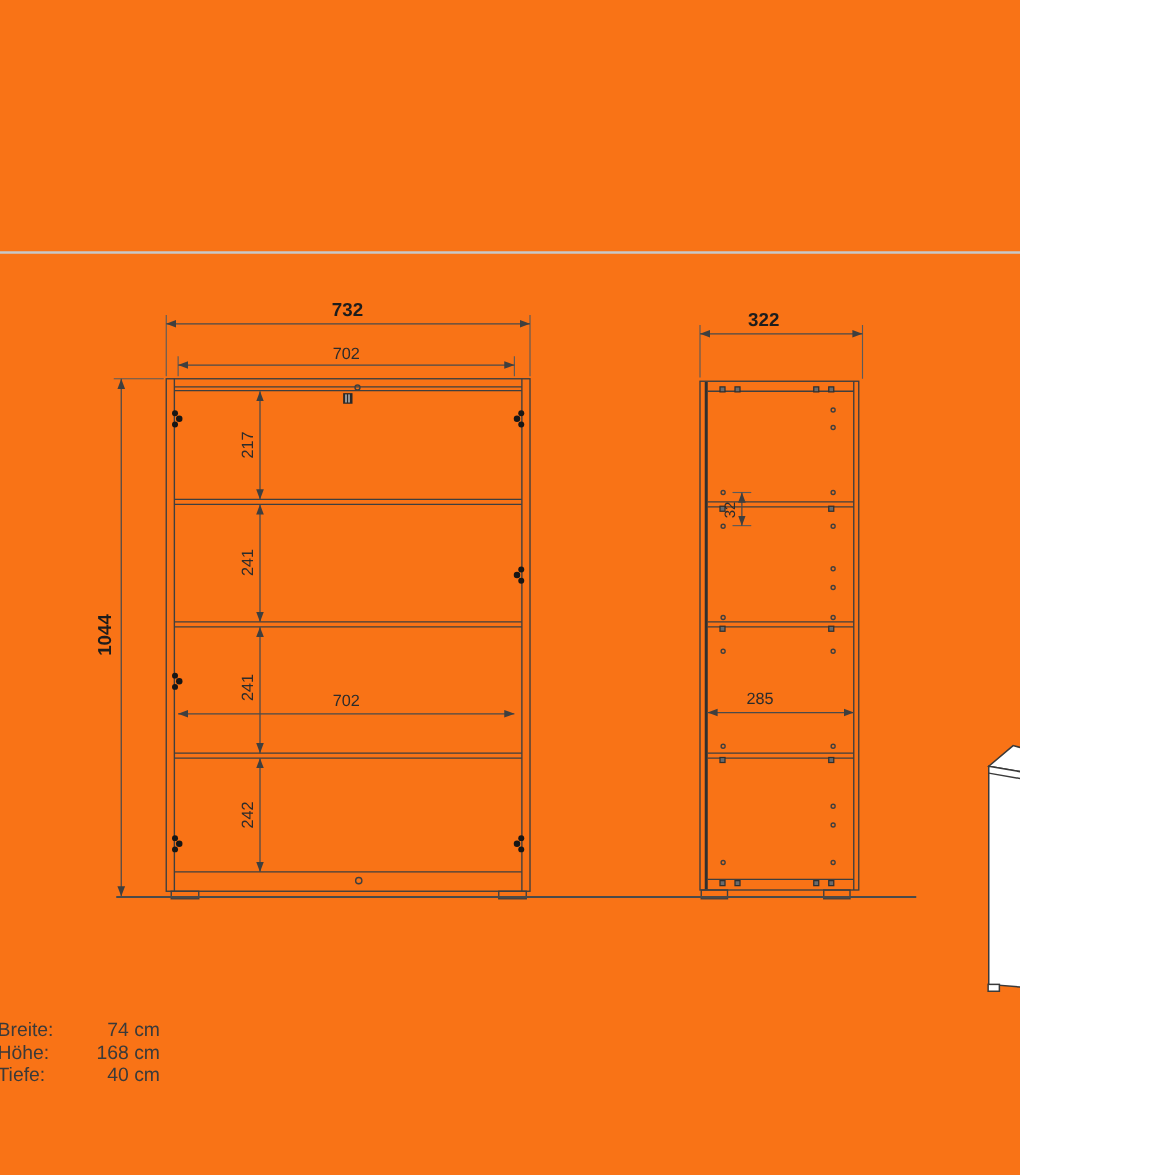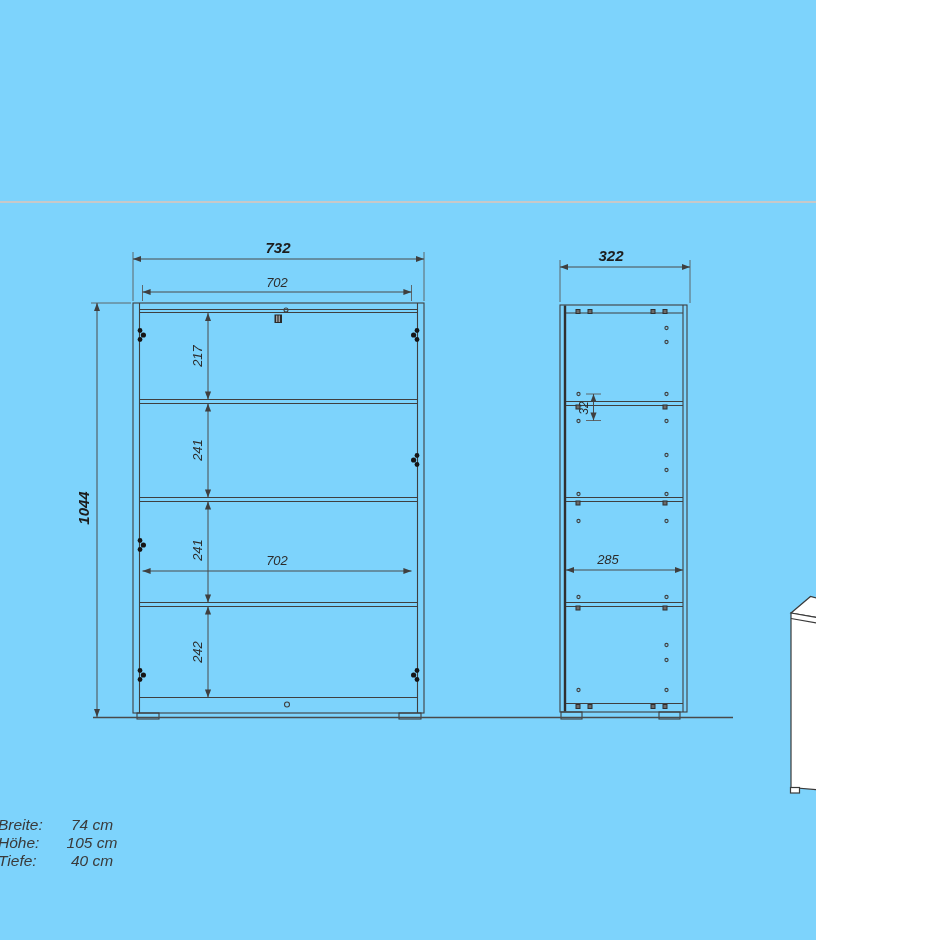--- a/index.html
+++ b/index.html
@@ -1,40 +1,39 @@
 <!DOCTYPE html>
 <html><head>
 <meta charset="utf-8">
 <style>
   html,body{margin:0;padding:0;background:#ffffff;}
   .canvas{
-    position:relative;width:816px;height:940px;background:#7dd3fc;overflow:hidden;
+    position:relative;width:816px;height:940px;background:#f97316;overflow:hidden;
     font-family:"Liberation Sans", sans-serif;
-    font-style:italic;
   }
   .top-divider{
     position:absolute;left:0;top:201px;width:940px;height:2px;background:#c8c8c8;
   }
   svg.drawing{position:absolute;left:0;top:0;}
   svg .ln{stroke:#3f3f3f;stroke-width:1.1;fill:none;}
   svg .ln-thick{stroke:#2f2f2f;stroke-width:2.4;fill:none;}
   svg .dim{stroke:#4a4a4a;stroke-width:1;fill:none;}
   svg .ext{stroke:#5a5a5a;stroke-width:0.9;fill:none;}
   svg .hole{stroke:#3f3f3f;stroke-width:1.1;fill:none;}
   svg .sq{stroke:#2f2f2f;stroke-width:1;fill:#6b6b6b;}
   svg .hinge{fill:#161616;stroke:none;}
   svg .dimtext{fill:#2c2c2c;font-family:"Liberation Sans",sans-serif;font-size:13px;text-anchor:middle;}
   svg .dimtext-bold{fill:#1d1d1d;font-family:"Liberation Sans",sans-serif;font-size:15px;font-weight:bold;text-anchor:middle;}
   svg .dimtext-small{fill:#2c2c2c;font-family:"Liberation Sans",sans-serif;font-size:12px;text-anchor:middle;}
   .specs{
     position:absolute;left:-2px;top:816px;color:#3a3a3a;font-size:15.5px;line-height:18px;
   }
   .spec-row{display:grid;grid-template-columns:58px 72px;}
   .spec-label{text-align:left;}
-  .spec-value{text-align:center;}
+  .spec-value{text-align:right;}
 </style>
 </head>
 <body>
 
 <div class="canvas">
 
   <div class="top-divider"></div>
 
   <svg class="drawing" width="940" height="940" viewBox="0 0 940 940">
     <defs>
@@ -219,21 +218,21 @@
     </g>
   </svg>
 
   <div class="specs">
     <div class="spec-row">
       <span class="spec-label">Breite:</span>
       <span class="spec-value">74 cm</span>
     </div>
     <div class="spec-row">
       <span class="spec-label">Höhe:</span>
-      <span class="spec-value">105 cm</span>
+      <span class="spec-value">168 cm</span>
     </div>
     <div class="spec-row">
       <span class="spec-label">Tiefe:</span>
       <span class="spec-value">40 cm</span>
     </div>
   </div>
 
 </div>
 
 </body></html>

